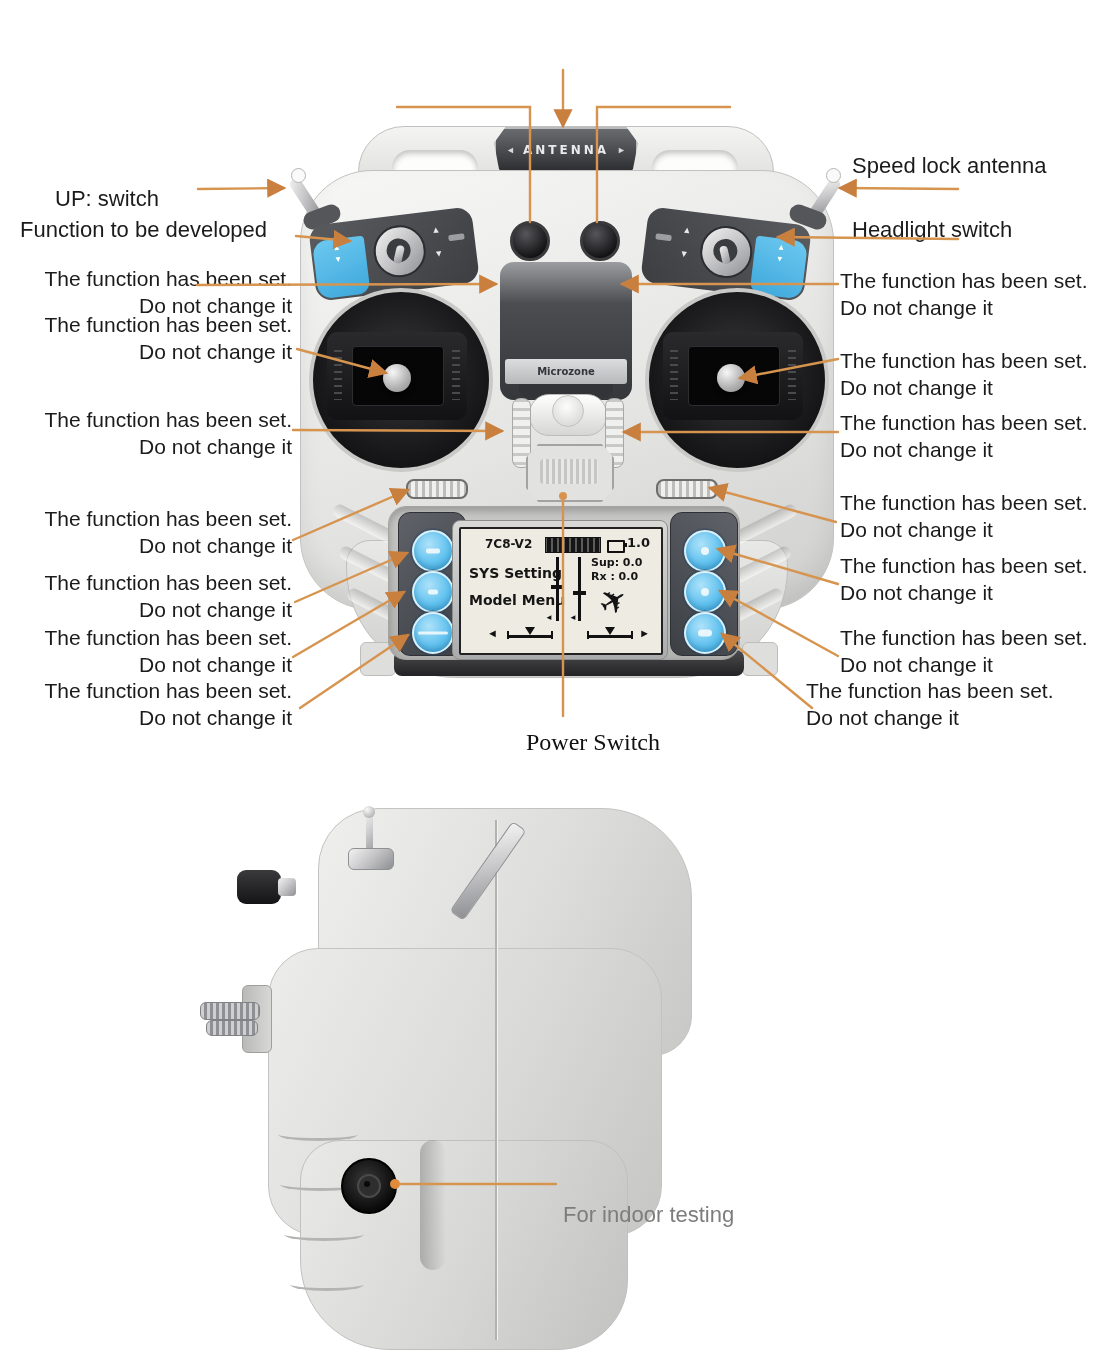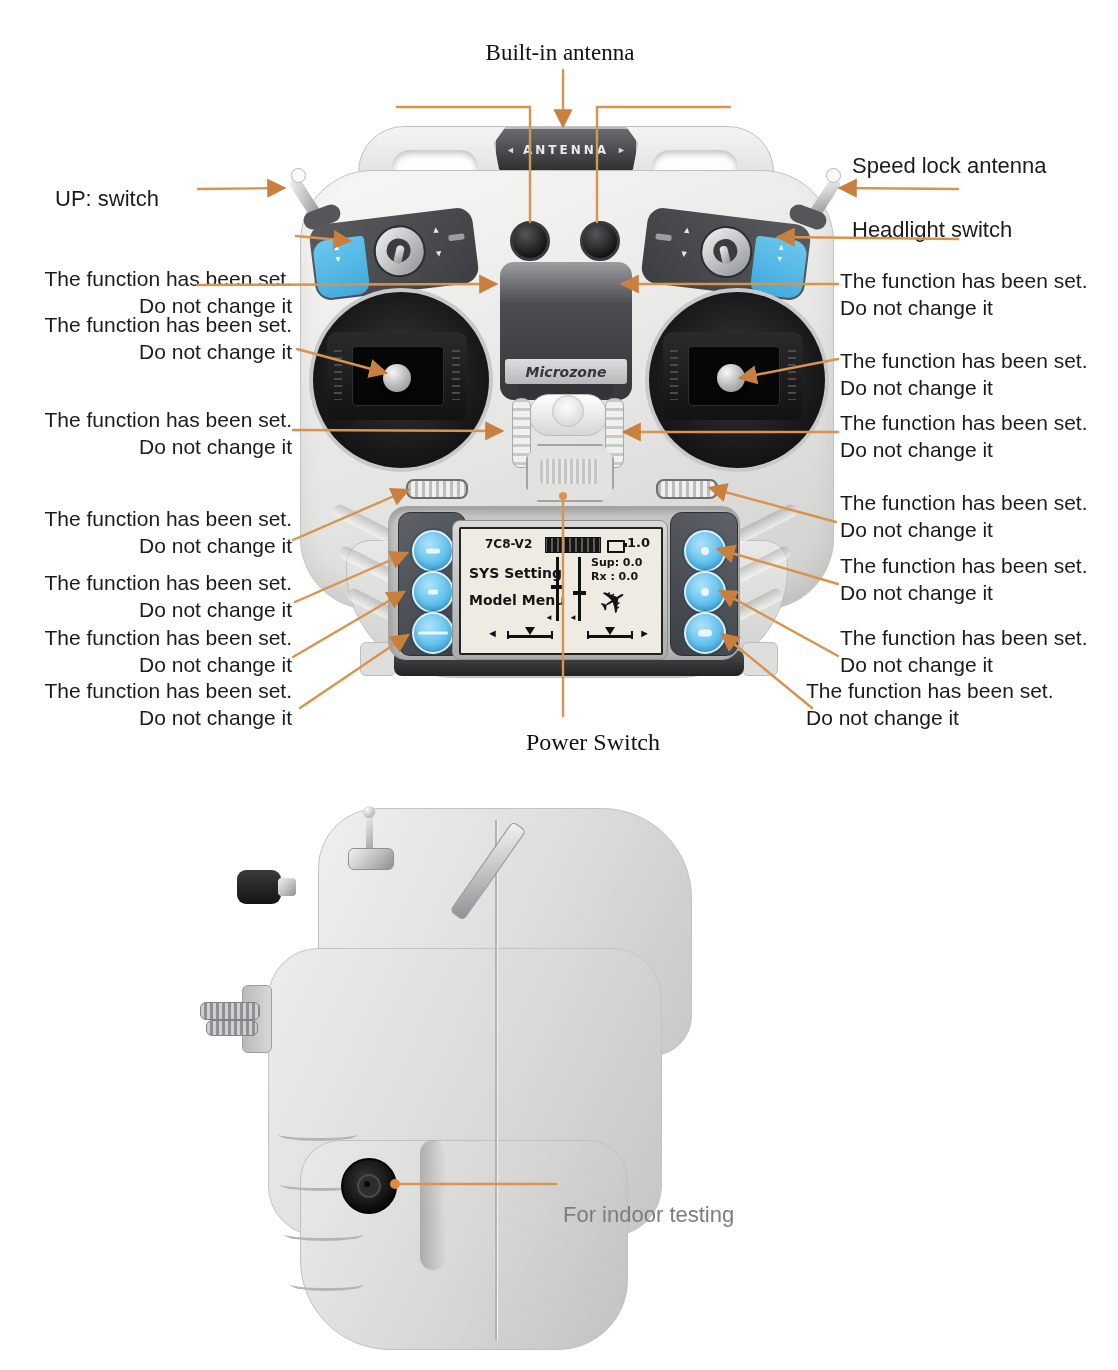--- a/index.html
+++ b/index.html
@@ -104,21 +104,21 @@
 
   <div class="abs" style="left:510px;top:221px;width:34px;height:34px;border-radius:50%;
               background:radial-gradient(circle at 38% 30%,#56565a,#121214 75%);border:3px solid #3a3a3c;"></div>
   <div class="abs" style="left:580px;top:221px;width:34px;height:34px;border-radius:50%;
               background:radial-gradient(circle at 38% 30%,#56565a,#121214 75%);border:3px solid #3a3a3c;"></div>
 
   <div class="abs" style="left:500px;top:262px;width:132px;height:138px;border-radius:14px;
               background:linear-gradient(180deg,#9b9da1,#4b4d51 30%,#35373b);"></div>
   <div class="abs" style="left:505px;top:359px;width:122px;height:25px;border-radius:3px;
               background:linear-gradient(180deg,#dcdddf,#b7b8ba);display:flex;align-items:center;justify-content:center;">
-      <span style="font-family:'DejaVu Sans',sans-serif;font-style:italic;font-weight:bold;font-size:14px;color:#33363d;">Microzone</span>
+      <span style="font-family:'DejaVu Sans',sans-serif;font-weight:bold;font-size:10px;color:#33363d;">Microzone</span>
   </div>
   <div class="abs" style="left:519px;top:384px;width:94px;height:14px;border-radius:0 0 10px 10px;background:#333438;"></div>
 
   <div class="abs" style="left:309px;top:288px;width:176px;height:176px;border-radius:50%;
               background:radial-gradient(circle at 50% 45%,#39393b 0%,#1c1c1e 55%,#070708 100%);
               border:4px solid #c9c9c7;"></div>
   <div class="abs" style="left:327px;top:332px;width:140px;height:88px;border-radius:10px;
               background:linear-gradient(180deg,#2a2a2c,#121214);"></div>
   <div class="abs" style="left:352px;top:346px;width:90px;height:58px;border-radius:4px;background:#060607;border:1px solid #2e2e30;"></div>
   <div class="abs" style="left:334px;top:350px;width:8px;height:50px;background:repeating-linear-gradient(180deg,#4a4a4c 0 2px,transparent 2px 7px);"></div>
@@ -280,23 +280,23 @@
       <line x1="958" y1="239" x2="778" y2="237" marker-end="url(#ah)"></line>
 
       <line x1="563" y1="500" x2="563" y2="716"></line>
       <circle cx="563" cy="496" r="4" fill="#D6944F" stroke="none"></circle>
 
       <line x1="401" y1="1184" x2="556" y2="1184"></line>
       <circle cx="395" cy="1184" r="5" fill="#E08A3C" stroke="none"></circle>
     </g>
   </svg>
 
-  <div class="lbl serif" style="left:430px;top:40px;width:260px;text-align:center;z-index:6;">Built-in antenna</div>
 
   <div class="lbl lbl-big" style="left:55px;top:186px;">UP: switch</div>
+  <div class="lbl lbl-big" style="left:20px;top:217px;">Function to be developed</div>
 
   <div class="lbl lbl-big" style="left:852px;top:153px;">Speed lock antenna</div>
   <div class="lbl lbl-big" style="left:852px;top:217px;">Headlight switch</div>
 
   <div class="pairL" style="top:265px;">
     <div>The function has been set.</div>
     <div>Do not change it</div>
     </div>
   <div class="pairL" style="top:311px;">
     <div>The function has been set.</div>

